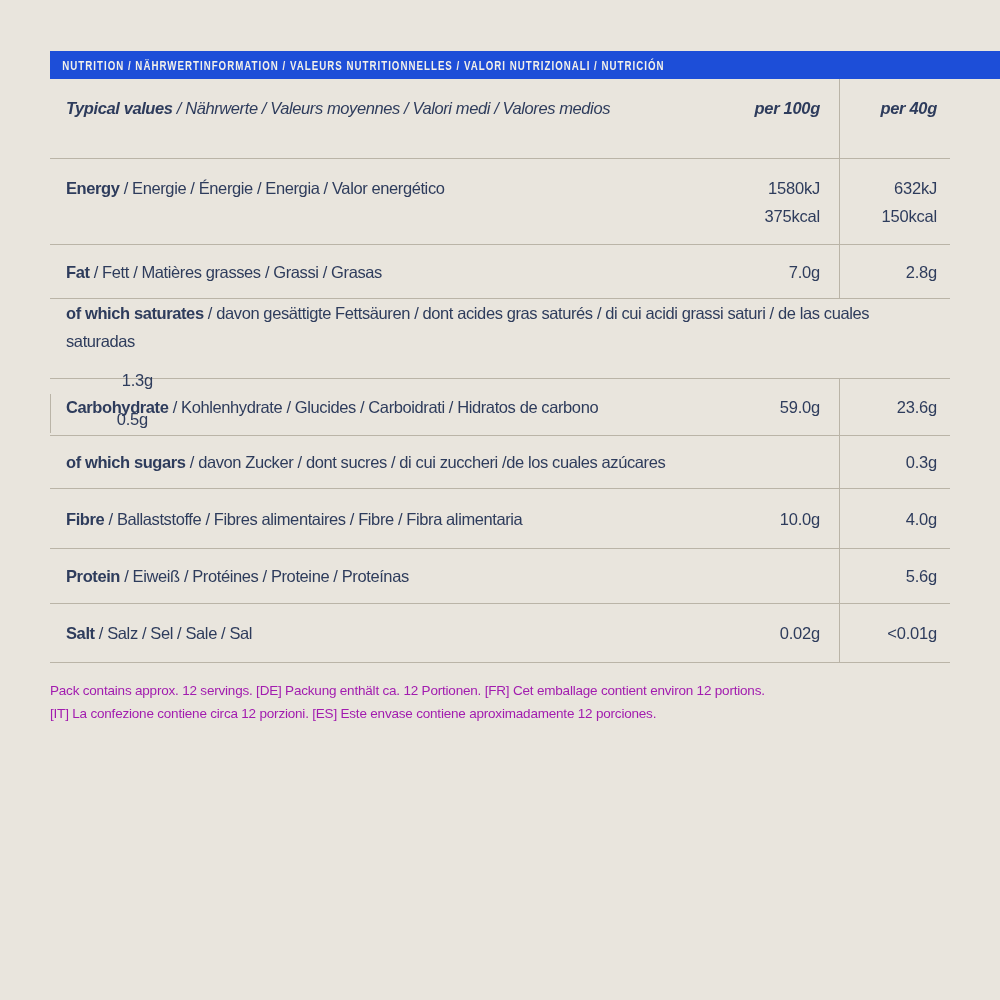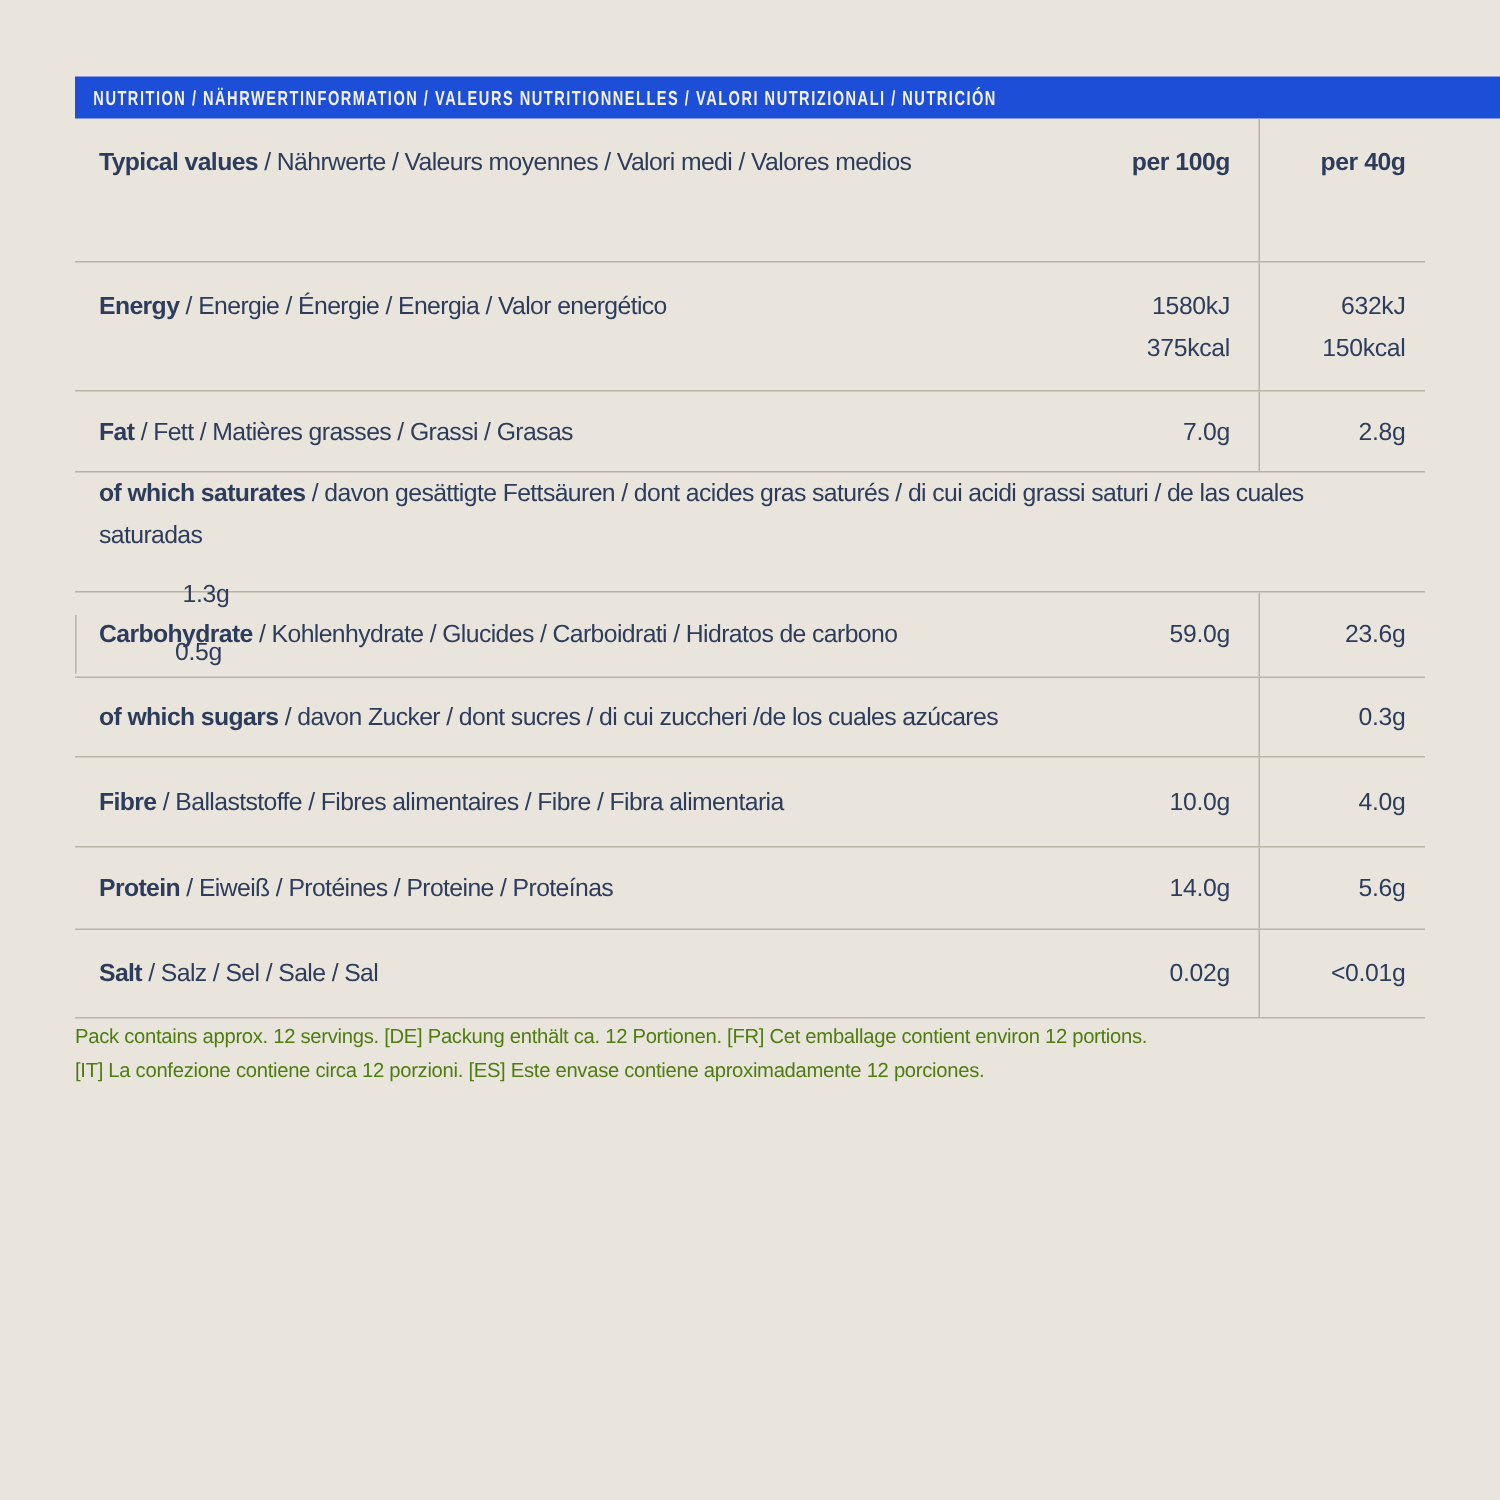--- a/index.html
+++ b/index.html
@@ -52,21 +52,21 @@
     font-size: 16.5px;
     line-height: 28px;
     letter-spacing: -0.4px;
   }
   .label { flex: 1; padding: 0 20px 0 16px; }
   .label b { font-weight: 700; }
   .v100 { width: 122px; align-items: flex-end; padding-right: 19px; text-align: right; }
   .v40  { width: 111px; align-items: flex-end; padding-right: 13px; text-align: right; border-left: 1px solid #bab4a7; }
   .val  { white-space: pre-line; letter-spacing: -0.2px; margin-left: 11px; }
 
-  .r-typical { height: 96px; }
+  .r-typical { height: 80px; font-style: italic; }
   .r-energy  { height: 86px; }
   .r-fat     { height: 54px; }
   .r-sat     { height: 80px; flex-direction: column; }
   .r-carb    { height: 57px; justify-content: flex-end; }
   .r-sugars  { height: 53px; }
   .r-fibre   { height: 60px; }
   .r-protein { height: 55px; }
   .r-salt    { height: 59px; }
 
   .r-typical .cell { justify-content: flex-start; padding-top: 15px; }
@@ -76,21 +76,21 @@
 
   
   .footnote {
     position: absolute;
     left: 50px; top: 679px;
     width: 900px;
     font-size: 13.5px;
     line-height: 23px;
     letter-spacing: -0.2px;
     white-space: pre-line;
-    color: #4d7c0f;
+    color: #a21caf;
   }
 </style>
 </head>
 <body>
 
 <div class="sheet">
 
   <div class="nutri-bar">
     <span class="bar-title">NUTRITION / NÄHRWERTINFORMATION / VALEURS NUTRITIONNELLES / VALORI NUTRIZIONALI / NUTRICIÓN</span>
   </div>
@@ -201,23 +201,20 @@
       </div>
     </div>
 
     <div class="row r-protein">
       <div class="cell label">
         <div>
           <b>Protein</b>
           <span>/ Eiweiß / Protéines / Proteine / Proteínas</span>
         </div>
       </div>
-      <div class="cell v100">
-        <span class="val">14.0g</span>
-      </div>
       <div class="cell v40">
         <span class="val">5.6g</span>
       </div>
     </div>
 
     <div class="row r-salt">
       <div class="cell label">
         <div>
           <b>Salt</b>
           <span>/ Salz / Sel / Sale / Sal</span>

